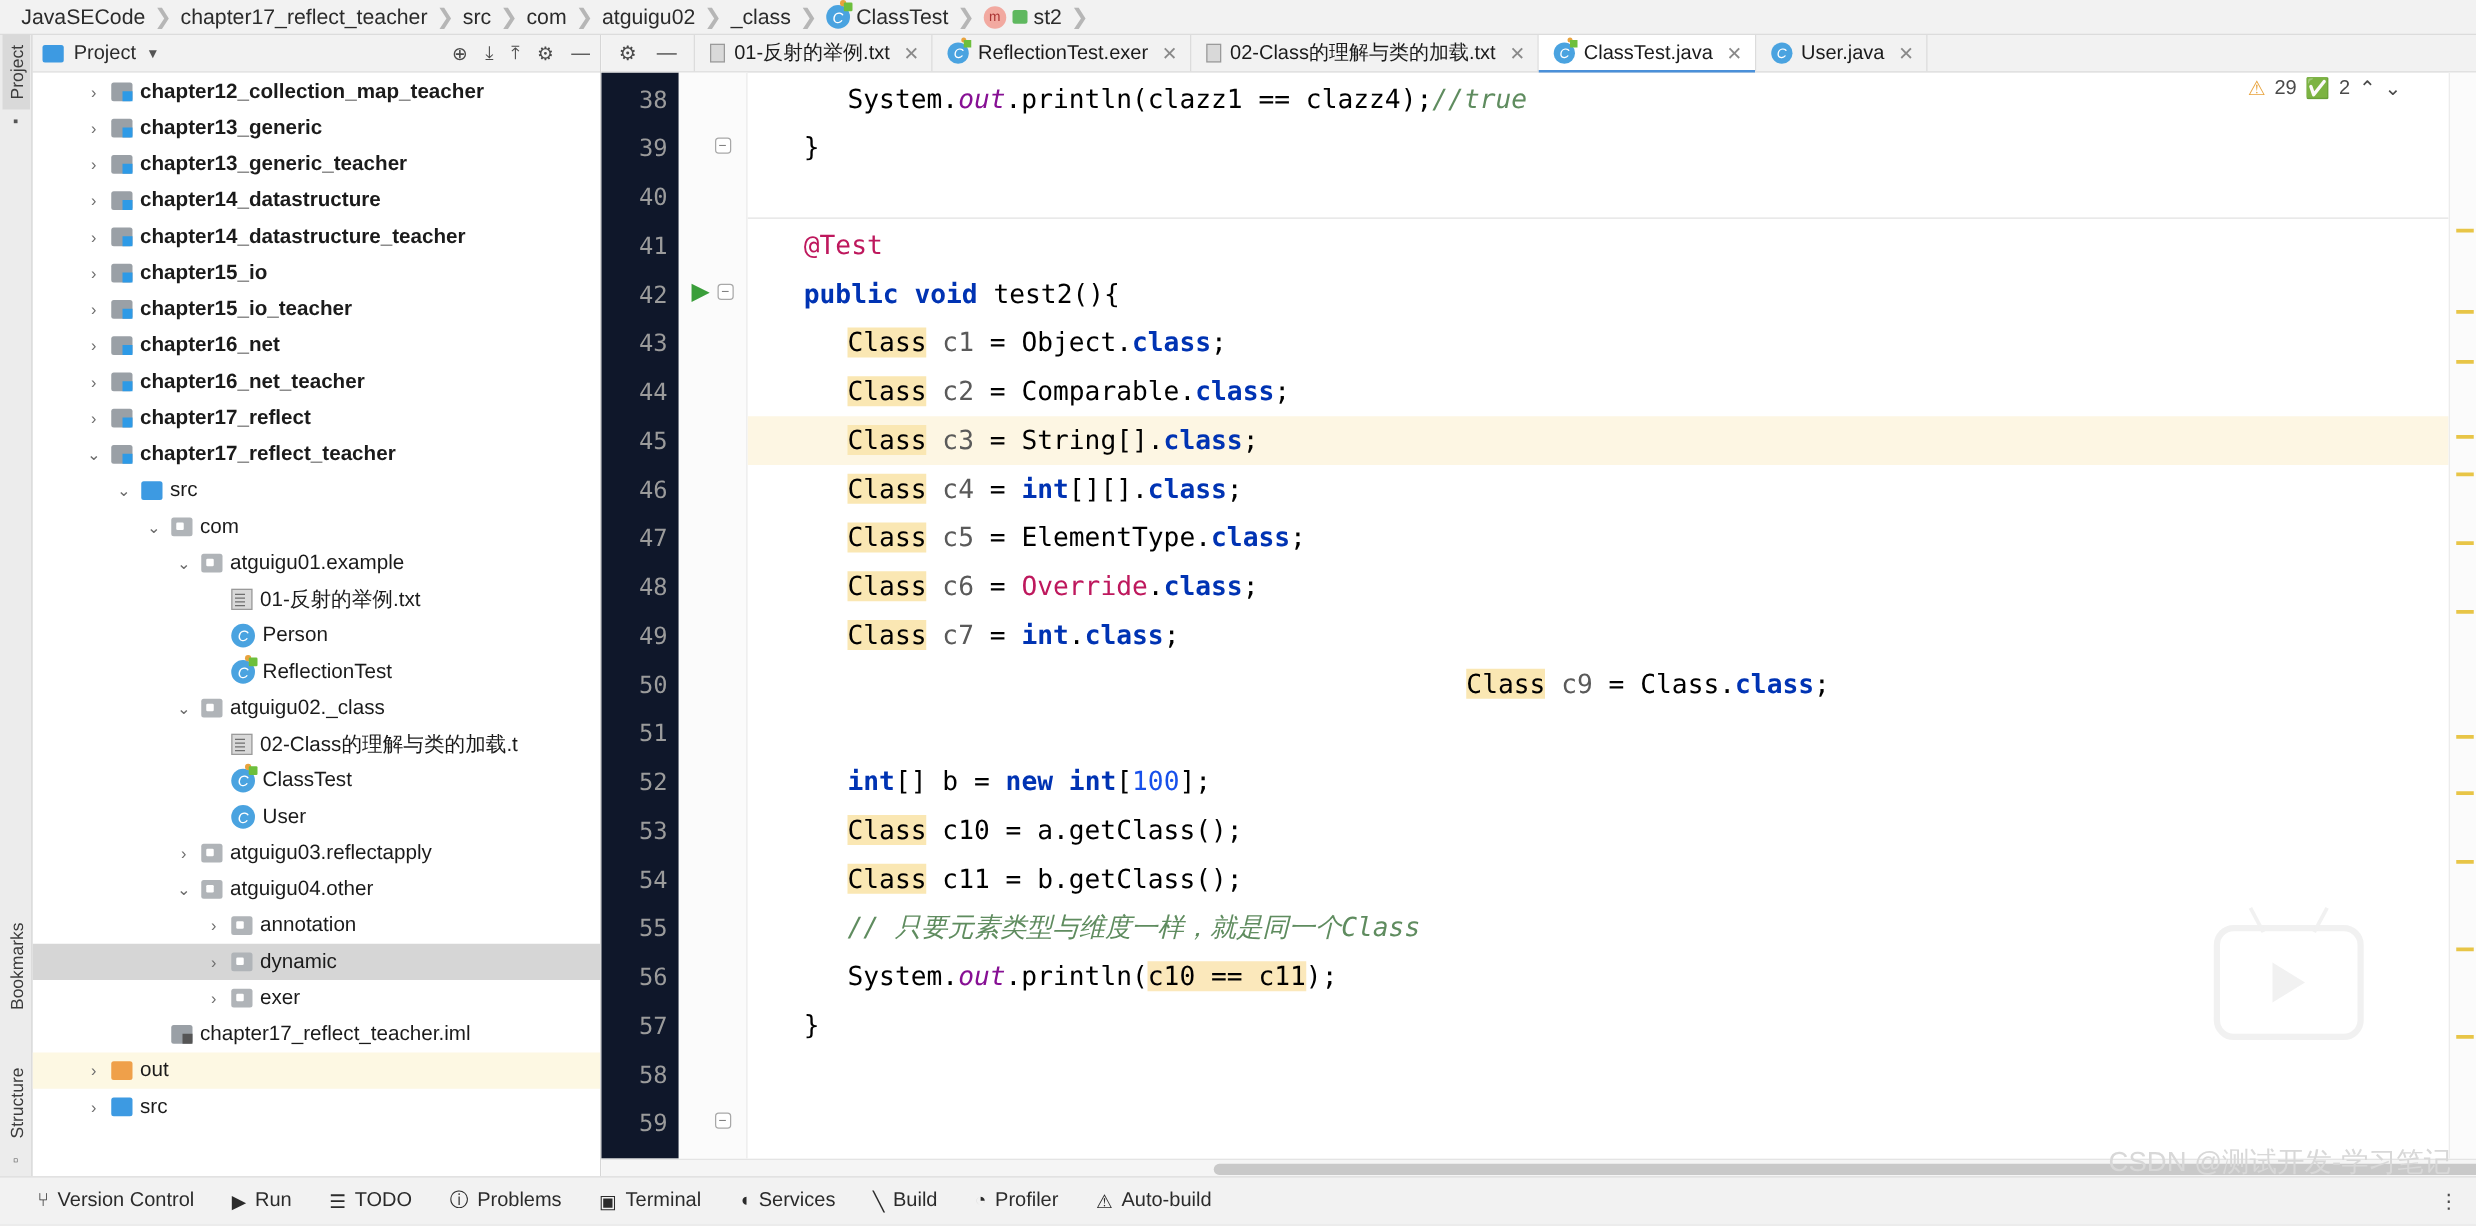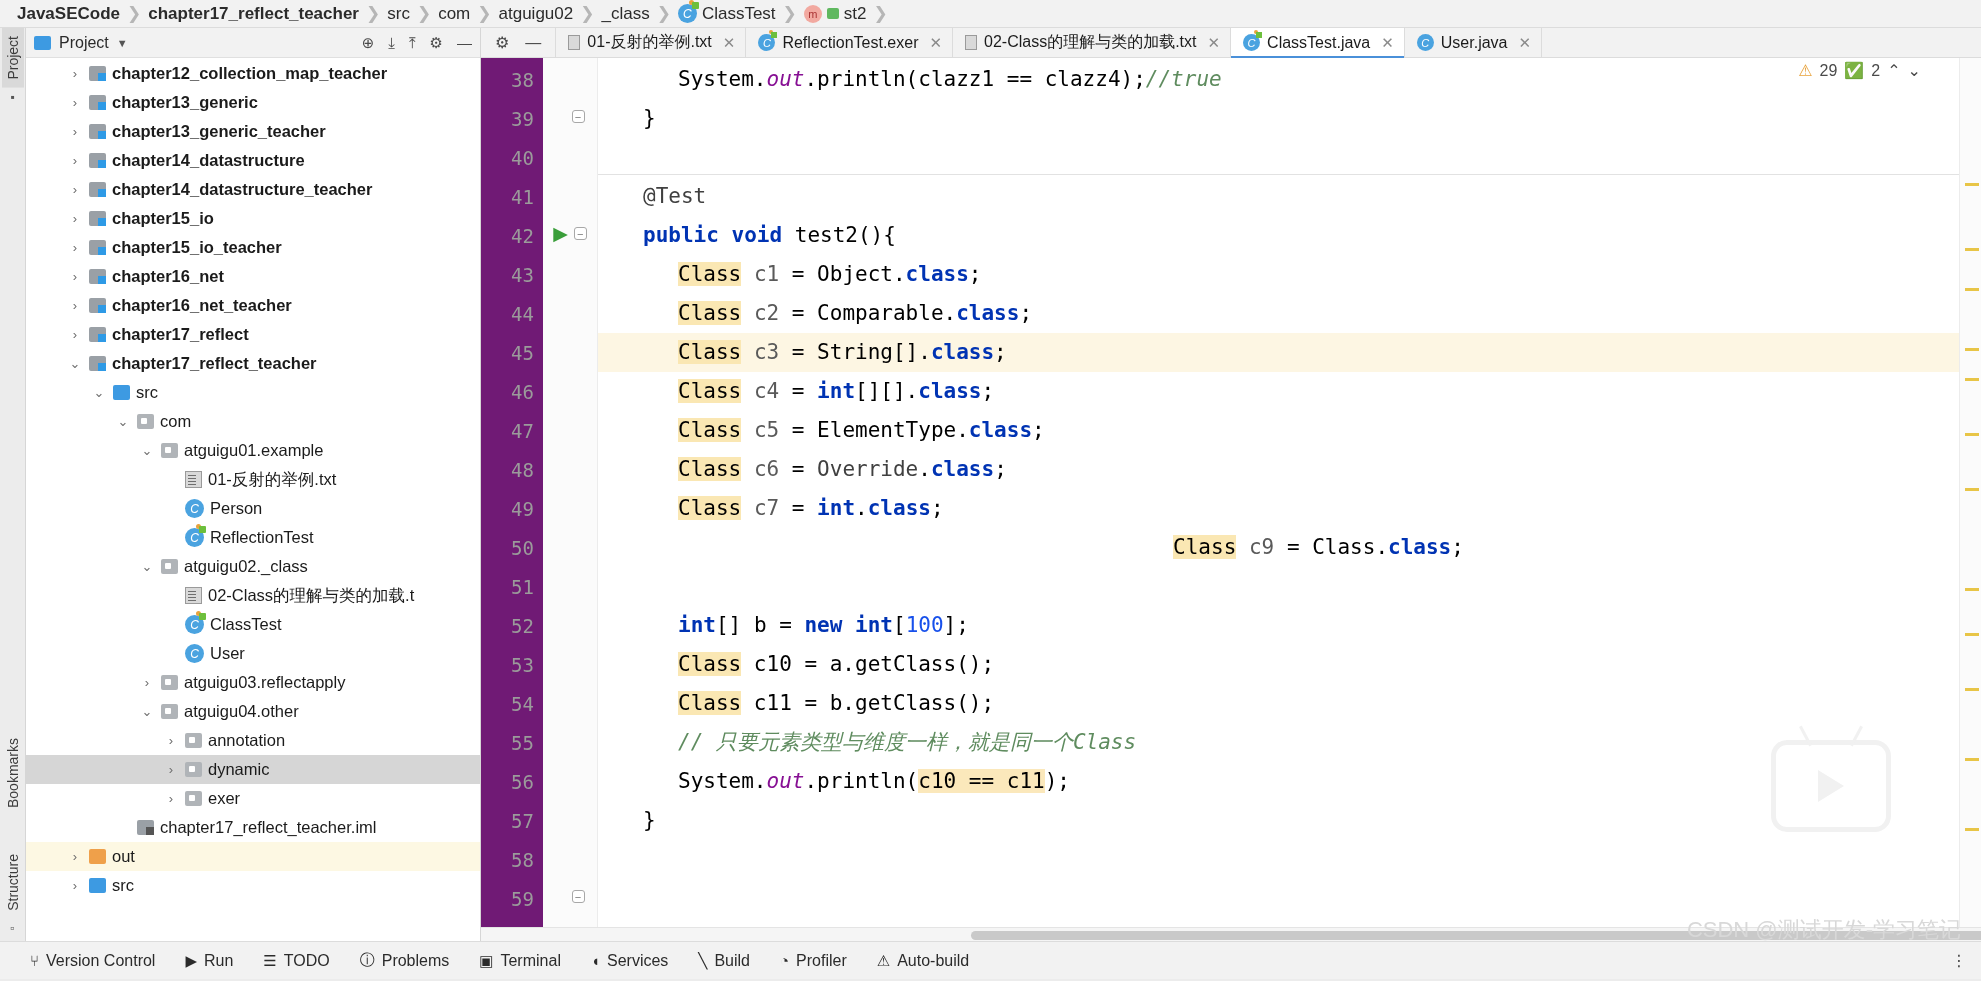--- a/index.html
+++ b/index.html
@@ -3,21 +3,21 @@
 <meta charset="utf-8">
 <style>
   * { box-sizing: border-box; margin:0; padding:0; }
   html,body{ width:1981px; height:981px; overflow:hidden; background:#f7f8fa;
     font-family:"Liberation Sans","DejaVu Sans",sans-serif; }
 
   
   .breadcrumb-bar{ height:28px; background:#f2f2f2; border-bottom:1px solid #dcdcdc;
      display:flex; align-items:center; padding-left:10px; gap:0px; font-size:17px; }
   .crumb{ display:flex; align-items:center; gap:5px; padding:0 7px; color:#2b2b2b; white-space:nowrap;}
-  .crumb.bold{ font-weight:bold; }
+  .crumb.bold{ font-weight:normal; }
   .crumb-sep{ color:#b6b6b6; font-size:17px; }
 
   
   .frame{ display:flex; height:913px; }
 
   
   .leftstrip{ width:26px; background:#ececec; border-right:1px solid #d6d6d6;
      display:flex; flex-direction:column; align-items:center; position:relative;}
   .vtab{ writing-mode:vertical-rl; transform:rotate(180deg); font-size:14px; color:#3c3c3c;
      padding:8px 3px; white-space:nowrap;}
@@ -76,41 +76,41 @@
   .tabicon-cls.test:after{ content:""; position:absolute; right:-2px; top:-2px; width:6px;height:6px;background:#6dbf3c;}
   .tabicon-cls.test:before{ content:""; position:absolute; right:2px; top:-4px; width:4px;height:4px;background:#e8a33d;border-radius:50%;}
 
   
   .insp{ position:absolute; right:60px; top:3px; display:flex; align-items:center; gap:7px;
      font-size:16px; color:#4a4a4a; z-index:5;}
   .insp .warnc{ color:#e8a33d; }
   .insp .okc{ color:#59a869; }
   .editor-wrap{ flex:1; display:flex; position:relative; overflow:hidden; }
 
-  .gutter{ width:62px; background:#701a75; border-right:0; flex:0 0 62px;
+  .gutter{ width:62px; background:#0f172a; border-right:0; flex:0 0 62px;
      font-family:"DejaVu Sans Mono","Liberation Mono",monospace; font-size:19px; color:#9b9b9b; padding-top:2px;}
   .gline{ height:39px; display:flex; align-items:center; justify-content:flex-end; padding-right:9px; }
   .gutter2{ width:55px; flex:0 0 55px; background:#fbfbfb; border-right:1px solid #ececec; position:relative;}
   .gl2{ height:39px; display:flex; align-items:center; justify-content:center; color:#9a9a9a; font-size:16px;}
   .runarrow{ color:#3a9e3a; font-size:19px; }
   .foldbox{ width:13px; height:13px; border:1px solid #a8a8a8; border-radius:3px; display:flex;
      align-items:center; justify-content:center; font-size:11px; color:#777; background:#fff;}
 
   .code{ flex:1; position:relative; overflow:hidden;
      font-family:"DejaVu Sans Mono","Liberation Mono",monospace; font-size:21px; padding-top:2px; }
   .cline{ height:39px; line-height:39px; white-space:pre; padding-left:10px; color:#000; position:relative;}
   .cline.curr{ background:#fdf6e3; }
   .sep-line{ position:absolute; left:0; right:0; top:116px; height:1px; background:#e2e2e2; }
 
   .kw{ color:#0033b3; font-weight:bold; }
   .typ{ color:#000;margin-top:39px; }
   .num{ color:#1750eb; }
   .cmtg{ color:#5f8c5f; font-style:italic; }
   .field{ color:#871094; font-style:italic; }
-  .ann{ color:#404040; }
+  .ann{ color:#be185d; }
   .local{ color:#5a5a5a; }
   .hl{ background:#fae7b3; }
   .hl2{ background:#fbe8bb; }
 
   
   .markerbar{ width:22px; flex:0 0 22px; background:#fbfbfb; position:relative; border-left:1px solid #ececec;}
   .mk{ position:absolute; right:2px; width:14px; height:3px; background:#e8c547; }
 
   
   .hscroll{ height:14px; background:#f5f5f5; border-top:1px solid #e4e4e4; position:relative;}

